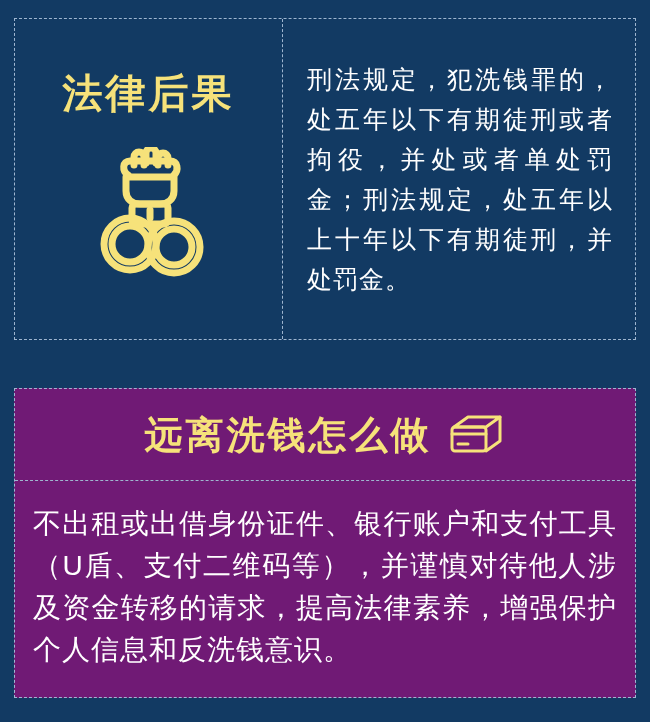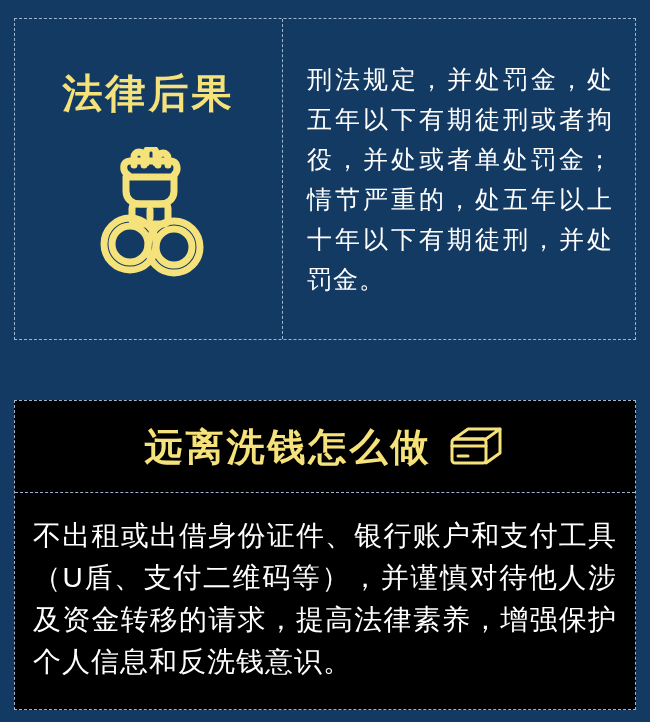--- a/index.html
+++ b/index.html
@@ -67,22 +67,22 @@
     letter-spacing: 1px;
     text-align: justify;
   }
 
   
   .card-bottom {
     position: relative;
     border: 1px dashed #9fb6d0;
     box-sizing: border-box;
     width: 622px;
-    margin: 60px auto 0 auto;
-    background: #000000;
+    margin: 48px auto 0 auto;
+    background: #701a75;
   }
   .band {
     box-sizing: border-box;
     height: 92px;
     display: flex;
     align-items: center;
     justify-content: center;
     gap: 16px;
     border-bottom: 1px dashed #9fb6d0;
   }
@@ -127,21 +127,21 @@
             <circle cx="56" cy="97" r="26"></circle>
             <circle cx="56" cy="97" r="18"></circle>
             <circle cx="100" cy="100" r="26"></circle>
             <circle cx="100" cy="100" r="18"></circle>
           </g>
         </svg>
       </div>
     </div>
 
     <div class="right">
-      <div class="body-text">刑法规定，并处罚金，处五年以下有期徒刑或者拘役，并处或者单处罚金；情节严重的，处五年以上十年以下有期徒刑，并处罚金。</div>
+      <div class="body-text">刑法规定，犯洗钱罪的，处五年以下有期徒刑或者拘役，并处或者单处罚金；刑法规定，处五年以上十年以下有期徒刑，并处罚金。</div>
     </div>
   </div>
 
   <div class="card-bottom">
 
     <div class="band">
       <div class="title-yellow">远离洗钱怎么做</div>
 
       <div class="card-icon">
         <svg viewBox="0 0 58 44" width="58" height="44" aria-hidden="true">

